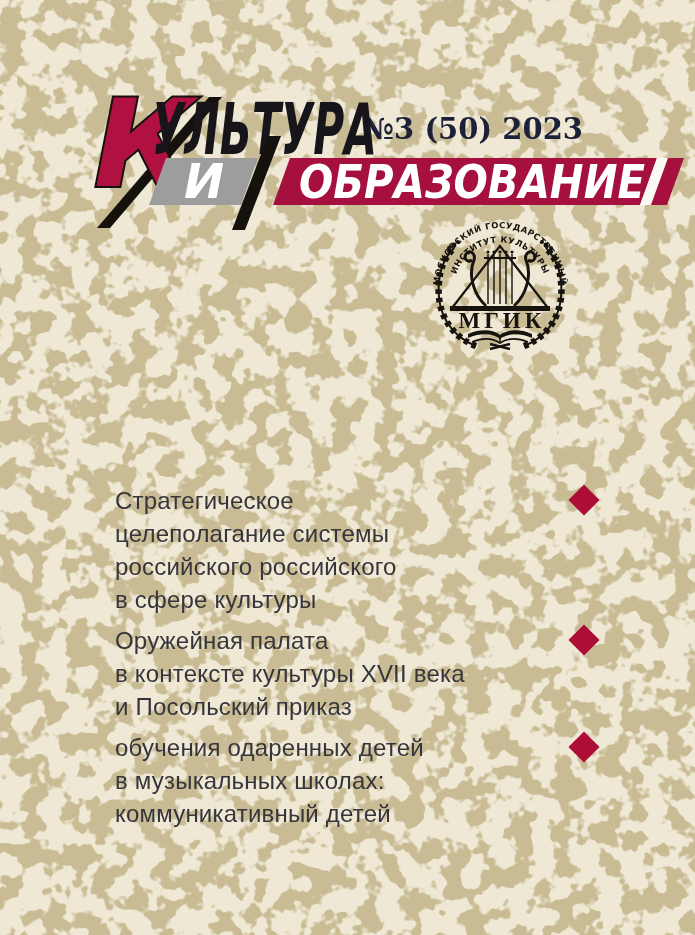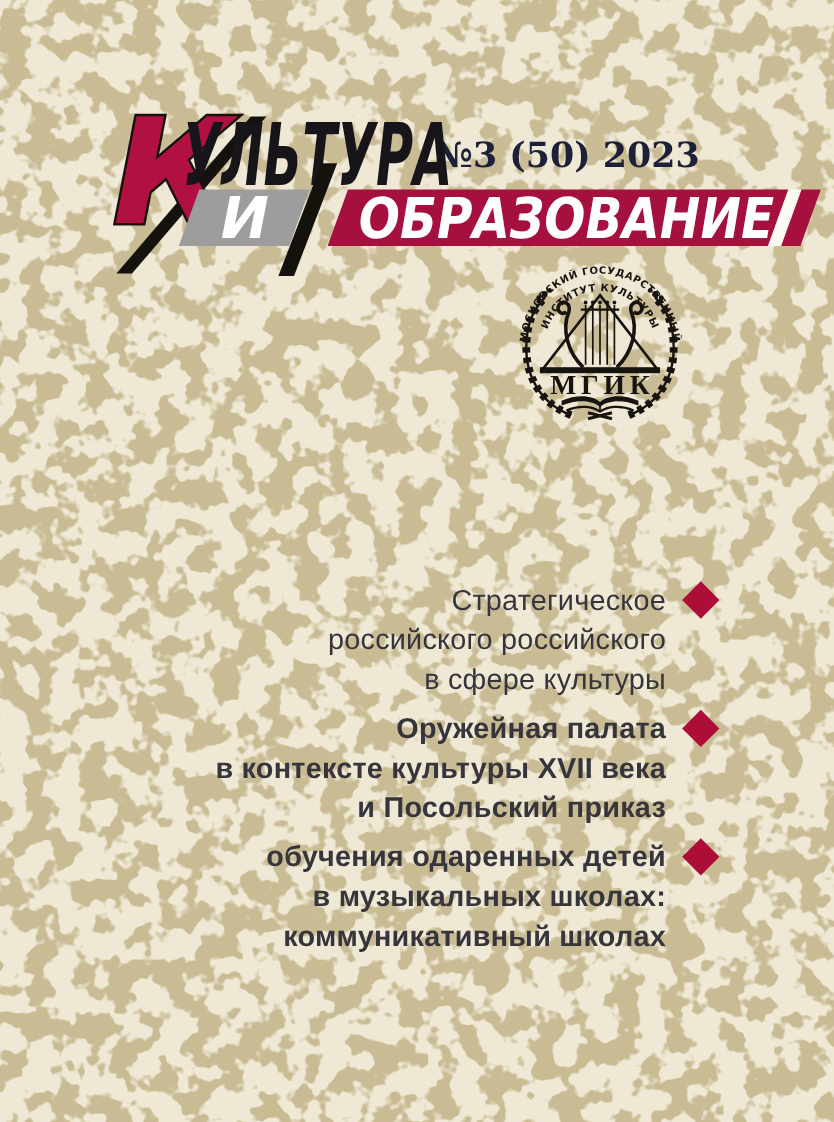--- a/index.html
+++ b/index.html
@@ -34,24 +34,24 @@
   .lg-stroke { stroke:#17130e; fill:none; }
   .lg-fill   { fill:#17130e; }
   .arc-text  { font-family:"DejaVu Sans", sans-serif; font-weight:bold; font-size:8.4px;
                fill:#17130e; letter-spacing:0.5px; }
   .abbr      { font-family:"Liberation Serif", serif; font-weight:bold; font-size:23px;
                fill:#17130e; text-anchor:middle; letter-spacing:4px; }
   .leaves    { stroke:#17130e; fill:none; stroke-width:6.5; stroke-dasharray:4.5 4; }
 
   
   .articles { position:absolute; top:484px; right:140px; width:440px;
-              text-align:right; color:#35353b; font-size:24px; line-height:33px;
+              color:#35353b; font-size:24px; line-height:33px;
               letter-spacing:0.2px; }
   .article  { position:relative; }
-  .article + .article { margin-top:8px;font-weight:bold; }
+  .article + .article { margin-top:8px; }
   .diamond  { position:absolute; right:-40px; top:5px; width:22px; height:22px;
               background:#ad0e38; transform:rotate(45deg); }
 </style>
 </head>
 <body>
 
 <div class="page">
 
   <svg class="layer texture" width="695" height="935" viewBox="0 0 695 935" aria-hidden="true">
     <defs>
@@ -138,32 +138,33 @@
       </g>
       <path class="lg-stroke" stroke-width="2.5" d="M 80 133 L 100 128 M 80 128 L 100 133"></path>
     </g>
   </svg>
 
   <div class="articles">
 
     <div class="article">
       <span class="diamond"></span>
       <div>Стратегическое</div>
+      <div>целеполагание системы</div>
       <div>российского российского</div>
       <div>в сфере культуры</div>
     </div>
 
     <div class="article">
       <span class="diamond"></span>
       <div>Оружейная палата</div>
       <div>в контексте культуры XVII века</div>
       <div>и Посольский приказ</div>
     </div>
 
     <div class="article">
       <span class="diamond"></span>
       <div>обучения одаренных детей</div>
       <div>в музыкальных школах:</div>
-      <div>коммуникативный школах</div>
+      <div>коммуникативный детей</div>
     </div>
 
   </div>
 </div>
 
 </body></html>

